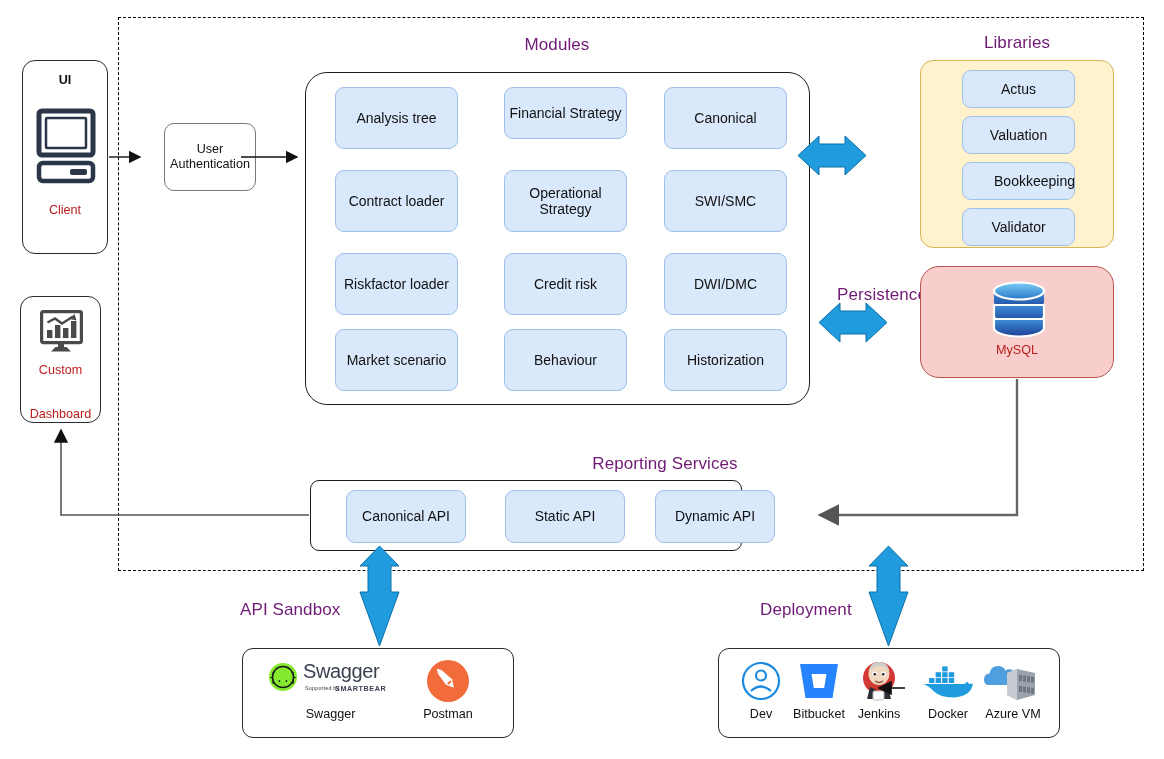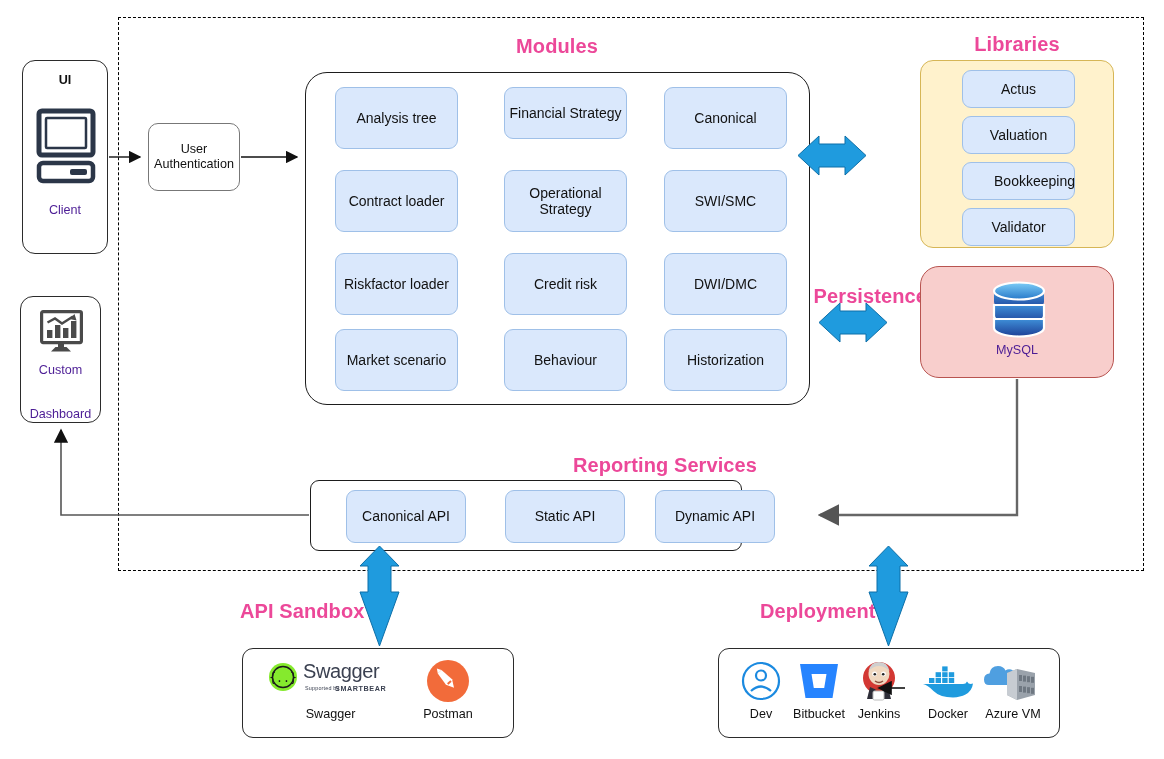--- a/index.html
+++ b/index.html
@@ -10,21 +10,21 @@
   .abs{position:absolute;box-sizing:border-box;}
 
   
   .sys-frame{
     left:118px;top:17px;width:1026px;height:554px;
     border:1.6px dashed #000;background:transparent;
   }
 
   
   .sect-title{
-    color:#ec4899;font-weight:bold;font-size:20px;
+    color:#701a75;font-weight:normal;font-size:17px;
     letter-spacing:.1px;white-space:nowrap;text-align:center;
   }
 
   
   .chip{
     background:#dae8fc;border:1px solid #9fc0e8;border-radius:9px;
     display:flex;align-items:center;justify-content:center;
     font-size:14px;color:#111;text-align:center;line-height:1.15;
     padding:2px 4px;
   }
@@ -56,28 +56,28 @@
   }
   .client-box{
     left:22px;top:60px;width:86px;height:194px;
     background:#ffffff;border:1.4px solid #2b2b2b;border-radius:13px;
   }
   .dash-box{
     left:20px;top:296px;width:81px;height:127px;
     background:#ffffff;border:1.4px solid #2b2b2b;border-radius:13px;
   }
   .auth-box{
-    left:148px;top:123px;width:92px;height:68px;
+    left:164px;top:123px;width:92px;height:68px;
     background:#ffffff;border:1.4px solid #777;border-radius:10px;
     display:flex;align-items:center;justify-content:center;
     font-size:12.6px;color:#111;text-align:center;line-height:1.2;
   }
 
   .node-label{
-    font-size:12.6px;color:#4c1d95;text-align:center;width:100%;
+    font-size:12.6px;color:#b91c1c;text-align:center;width:100%;
     line-height:1.2;
   }
   .node-label-dark{color:#111;}
 
   svg{display:block;overflow:visible;}
   .ov{position:absolute;left:0;top:0;width:1164px;height:759px;pointer-events:none;}
 </style>
 </head>
 <body>
 

